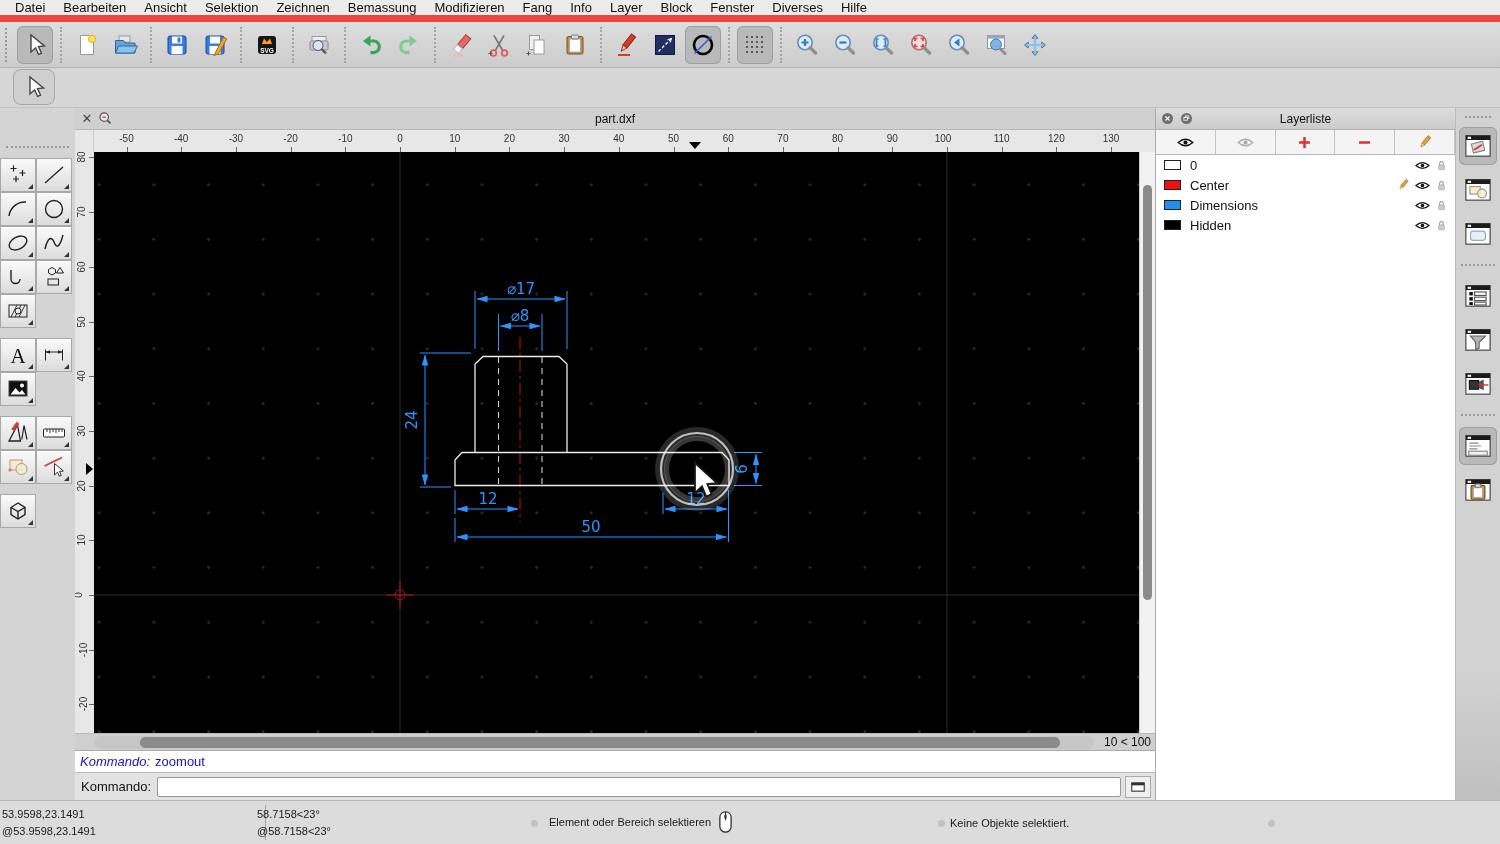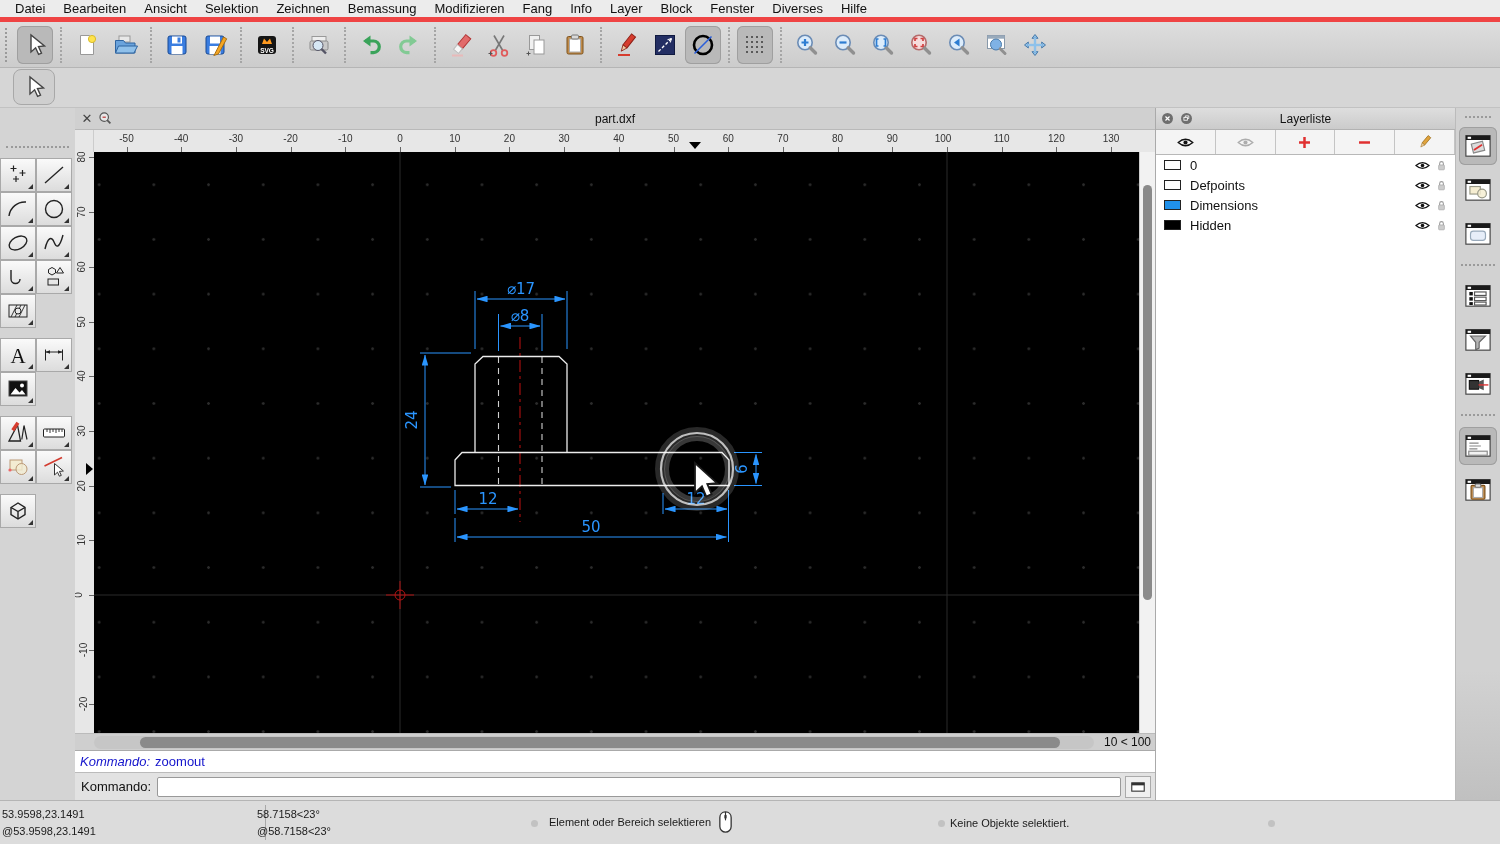--- a/index.html
+++ b/index.html
@@ -1,21 +1,21 @@
 <!DOCTYPE html>
 <html><head>
 <meta charset="utf-8">
 <style>
   html,body{margin:0;padding:0;background:#888;}
   *{box-sizing:border-box;}
   .app{position:relative;width:1500px;height:844px;overflow:hidden;
        font-family:"Liberation Sans",sans-serif;background:#d2d2d2;color:#111;}
   
   .menubar{position:absolute;left:0;top:0;width:1500px;height:22px;background:#ececec;
-           display:flex;align-items:center;padding-left:6px;font-size:13px;border-bottom:5px solid #ef4444;}
+           display:flex;align-items:center;padding-left:6px;font-size:13px;border-bottom:7px solid #ef4444;}
   .menuitem{padding:0 9px;cursor:default;white-space:nowrap;}
   
   .toolbar{position:absolute;left:0;top:22px;width:1500px;height:46px;
            background:linear-gradient(#dedede,#cccccc);display:flex;align-items:center;border-bottom:1px solid #b5b5b5;}
   .row2{position:absolute;left:0;top:68px;width:1500px;height:40px;background:#d6d6d6;border-bottom:1px solid #c2c2c2;}
   .handle{width:7px;height:34px;border-left:2px dotted #9a9a9a;margin:0 4px 0 5px;}
   .tsep{width:2px;height:36px;border-left:2px dotted #a5a5a5;margin:0 6px;}
   .tbtn{width:36px;height:38px;display:flex;align-items:center;justify-content:center;border-radius:6px;margin:0 1px;}
   .tbtn.pressed{background:#b9b9b9;box-shadow:inset 0 0 0 1px #9f9f9f;}
   .tbtn svg{display:block;}
@@ -786,23 +786,31 @@
             </span>
             <span class="ic" style="display: flex;">
               <svg viewBox="0 0 26 26" width="15" height="15">
                 <rect x="8" y="12" width="10" height="8.5" rx="1.5" fill="#cdcdcd" stroke="#9a9a9a"></rect>
                 <path d="M9.8 12V9.5a3.2 3.2 0 0 1 6.4 0V12" fill="none" stroke="#9a9a9a" stroke-width="1.8"></path>
               </svg>
             </span>
           </span>
         </div>
         <div class="layerrow">
-          <span class="swatch" style="background: rgb(255, 255, 255);"></span>
-          <span class="lname">Defpoints</span>
+          <span class="swatch" style="background: rgb(238, 17, 17);"></span>
+          <span class="lname">Center</span>
           <span class="rowicons">
+            <span class="ic" style="display: flex;">
+              <svg viewBox="0 0 26 26" width="16" height="16">
+                <g transform="rotate(40 13 13)">
+                  <rect x="10.8" y="2.5" width="4.6" height="13" fill="#e0a33c" stroke="#9c6f1e"></rect>
+                  <path d="M10.8 15.5l2.3 5.5 2.3-5.5z" fill="#f0d0a0" stroke="#9c6f1e" stroke-width=".7"></path>
+                </g>
+              </svg>
+            </span>
             <span class="ic" style="display: flex;">
               <svg viewBox="0 0 26 26" width="17" height="17">
                 <path d="M3 13q10-9 20 0q-10 9-20 0z" fill="none" stroke="#111" stroke-width="1.8"></path>
                 <circle cx="13" cy="13" r="2.8" fill="#111"></circle>
               </svg>
             </span>
             <span class="ic" style="display: flex;">
               <svg viewBox="0 0 26 26" width="15" height="15">
                 <rect x="8" y="12" width="10" height="8.5" rx="1.5" fill="#cdcdcd" stroke="#9a9a9a"></rect>
                 <path d="M9.8 12V9.5a3.2 3.2 0 0 1 6.4 0V12" fill="none" stroke="#9a9a9a" stroke-width="1.8"></path>

